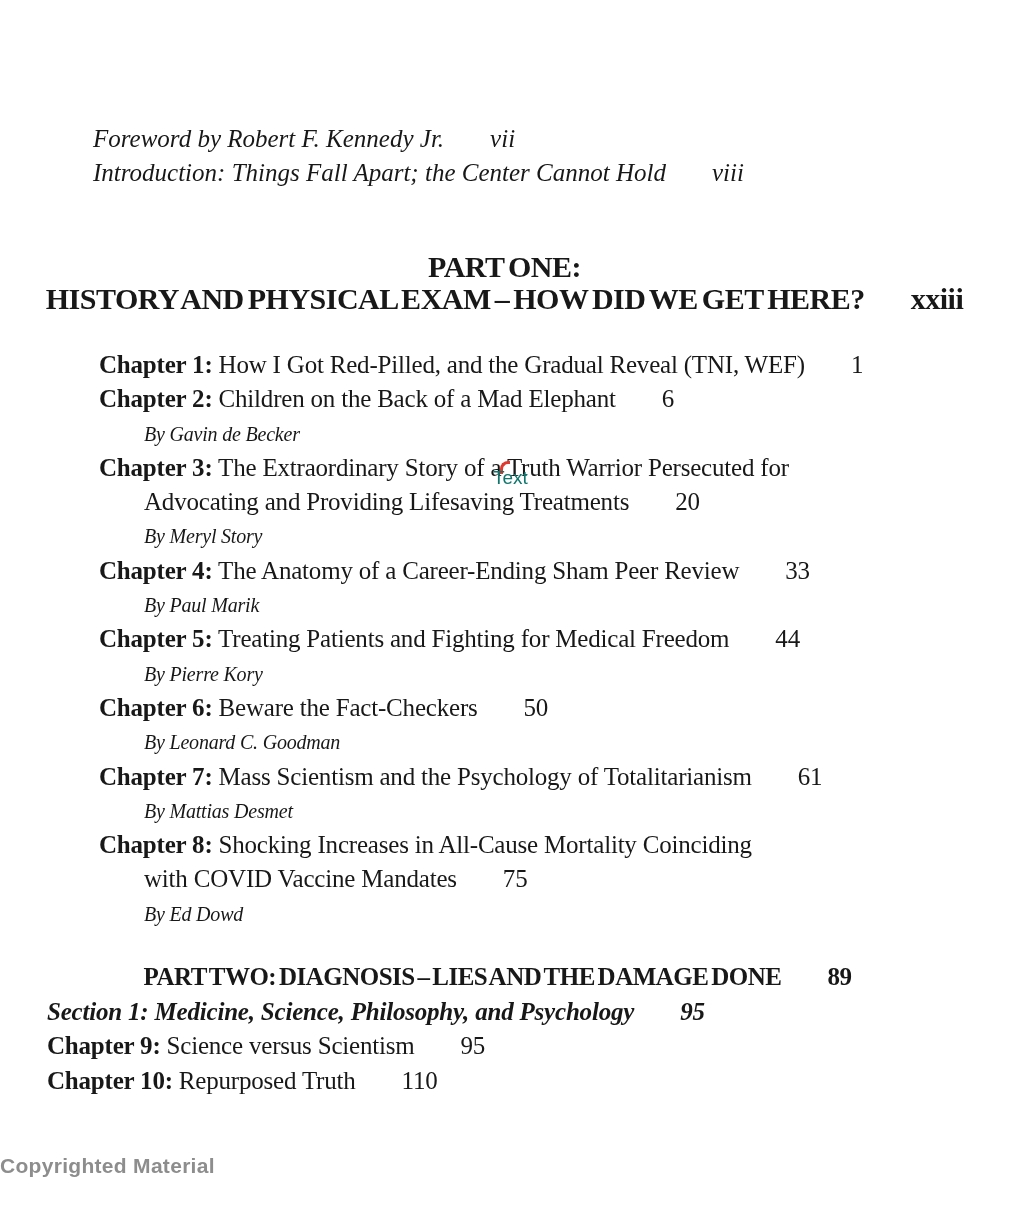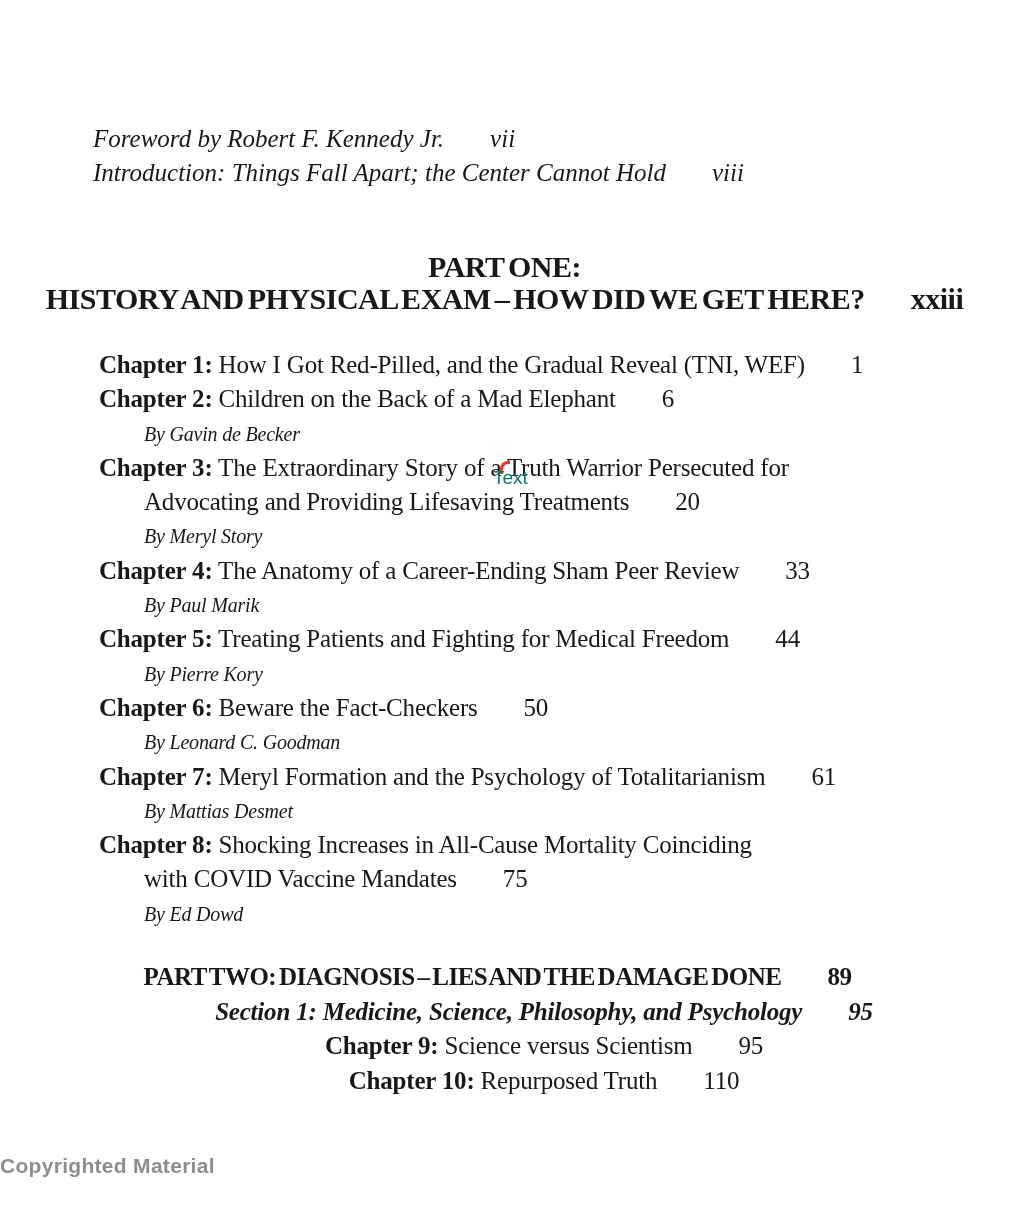--- a/index.html
+++ b/index.html
@@ -27,21 +27,21 @@
     font-size:25px; line-height:34.3px; white-space:nowrap; letter-spacing:-0.2px;
   }
   .b { font-weight:700; }
   .indent { padding-left:45px; }
   .by { font-style:italic; font-size:20px; }
   .part-two {
     position:absolute; left:0; top:960px; width:995px;
     font-size:25px; line-height:34.5px; white-space:nowrap; letter-spacing:-0.2px;
   }
   .pt-heading { text-align:center; font-weight:700; letter-spacing:-0.5px; word-spacing:-3px; }
-  .pt-line { padding-left:93px;text-align:center; }
+  .pt-line { padding-left:47px; }
   .section-line { font-weight:700; font-style:italic; }
   .footer {
     position:absolute; left:0; top:1154px; width:1009px; 
     font-family:"Liberation Sans", sans-serif; font-weight:700;
     font-size:21px; color:#8d8d8d; letter-spacing:0.3px;
   }
   .annotation {
     position:absolute; left:493px; top:463px; color:#0f766e;
     font-family:"Liberation Sans", sans-serif; font-size:19px; line-height:20px;
   }
@@ -80,21 +80,21 @@
     <div class="indent by">By Gavin de Becker</div>
     <div><span class="b">Chapter 3:</span><span> The Extraordinary Story of a Truth Warrior Persecuted for</span></div>
     <div class="indent"><span>Advocating and Providing Lifesaving Treatments</span><span class="pg">20</span></div>
     <div class="indent by">By Meryl Story</div>
     <div><span class="b">Chapter 4:</span><span> The Anatomy of a Career-Ending Sham Peer Review</span><span class="pg">33</span></div>
     <div class="indent by">By Paul Marik</div>
     <div><span class="b">Chapter 5:</span><span> Treating Patients and Fighting for Medical Freedom</span><span class="pg">44</span></div>
     <div class="indent by">By Pierre Kory</div>
     <div><span class="b">Chapter 6:</span><span> Beware the Fact-Checkers</span><span class="pg">50</span></div>
     <div class="indent by">By Leonard C. Goodman</div>
-    <div><span class="b">Chapter 7:</span><span> Meryl Formation and the Psychology of Totalitarianism</span><span class="pg">61</span></div>
+    <div><span class="b">Chapter 7:</span><span> Mass Scientism and the Psychology of Totalitarianism</span><span class="pg">61</span></div>
     <div class="indent by">By Mattias Desmet</div>
     <div><span class="b">Chapter 8:</span><span> Shocking Increases in All-Cause Mortality Coinciding</span></div>
     <div class="indent"><span>with COVID Vaccine Mandates</span><span class="pg">75</span></div>
     <div class="indent by">By Ed Dowd</div>
   </div>
 
   <div class="part-two">
     <div class="pt-heading">
       <span>PART TWO: DIAGNOSIS – LIES AND THE DAMAGE DONE</span><span class="pg">89</span>
     </div>

